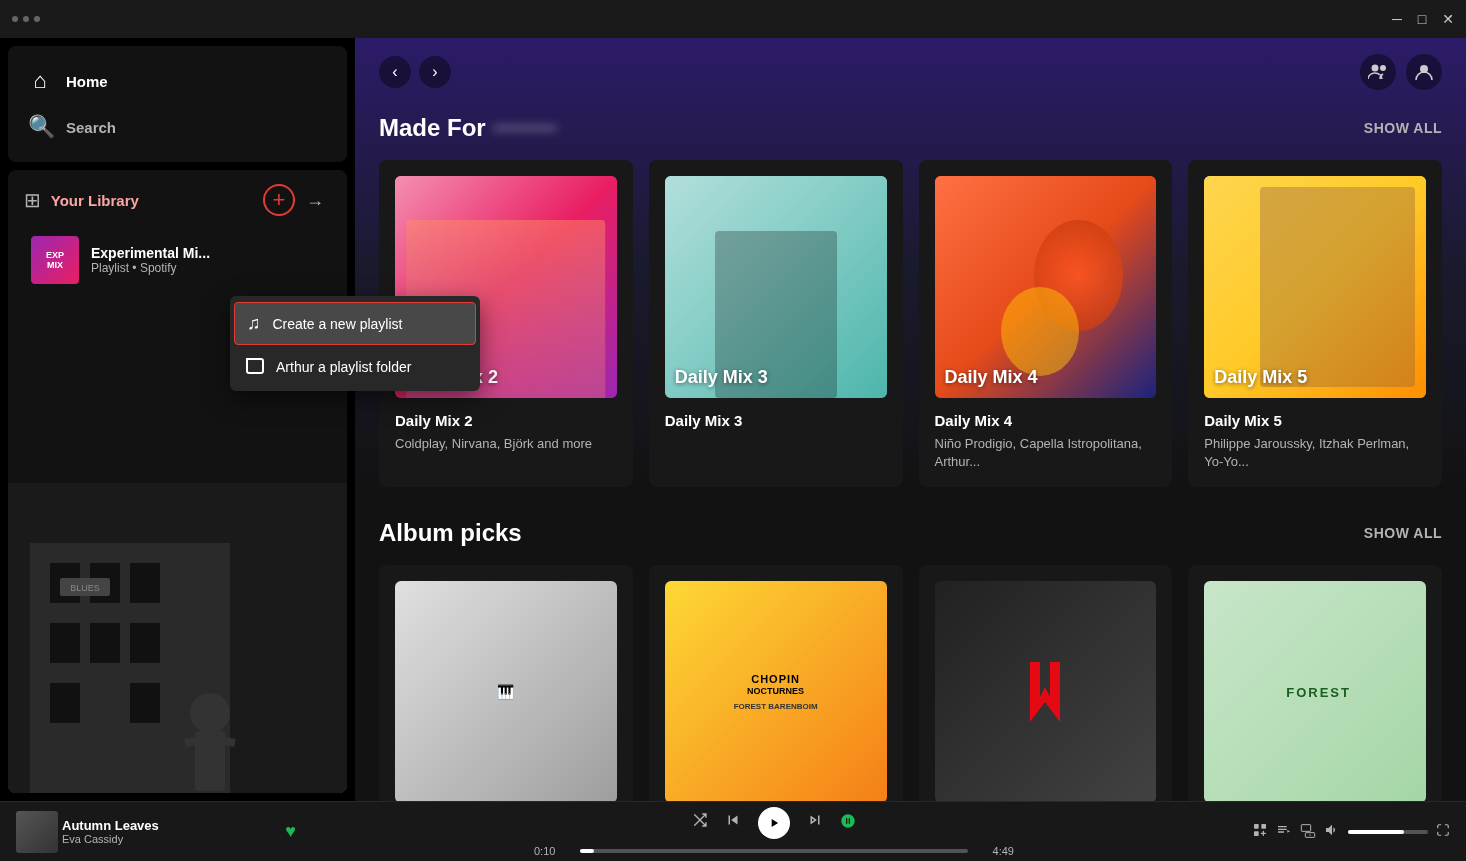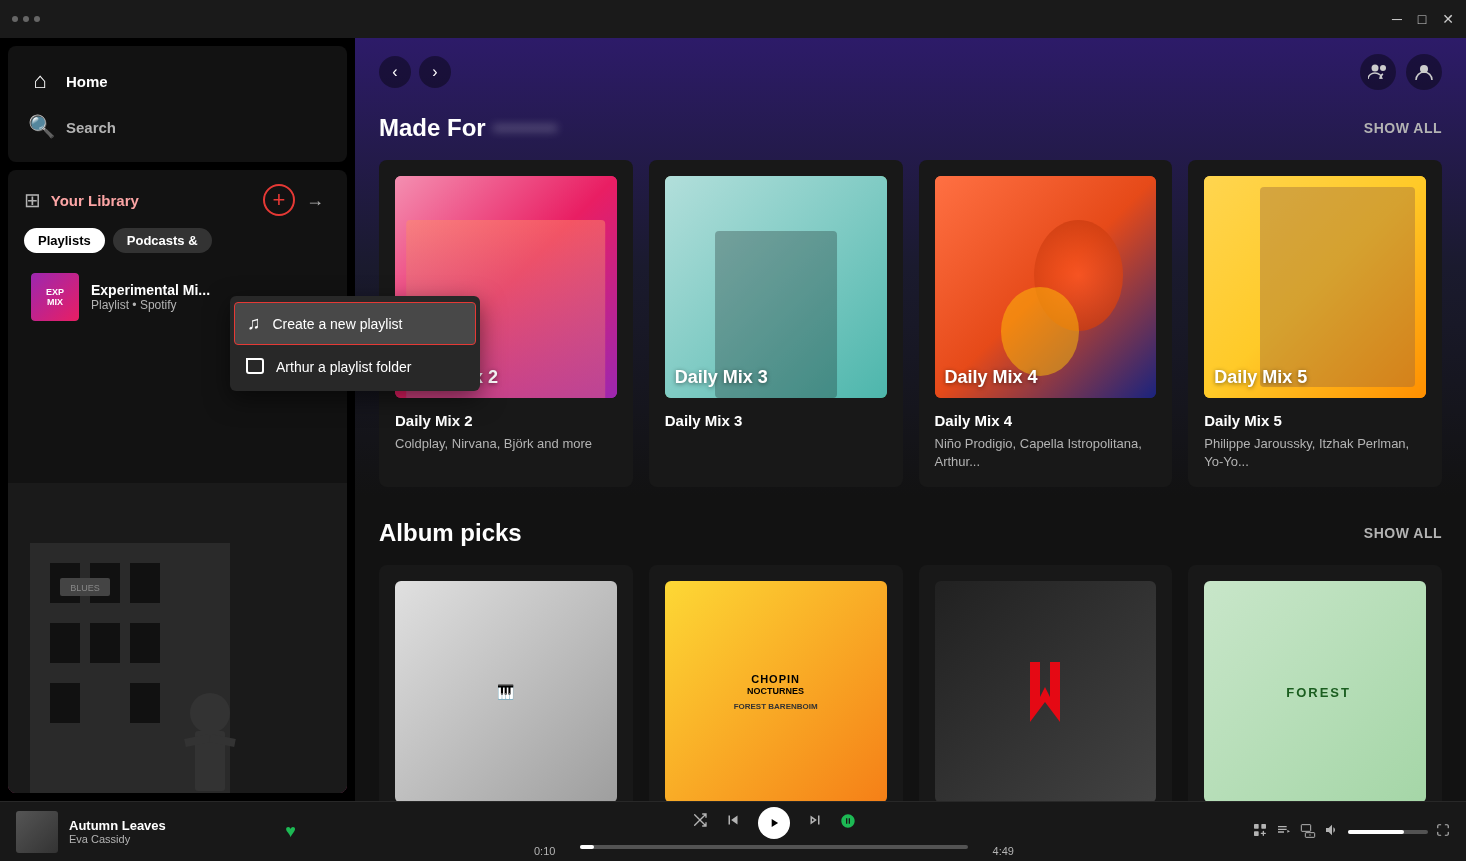--- a/index.html
+++ b/index.html
@@ -342,21 +342,21 @@
       border-top: 1px solid #282828;
       display: flex;
       align-items: center;
       padding: 0 16px;
       gap: 16px;
       z-index: 50;
     }
     .player-track {
       display: flex;
       align-items: center;
-      gap: 11px;
+      gap: 4px;
       width: 280px;
       flex-shrink: 0;
     }
     .player-thumb {
       width: 42px; height: 42px;
       background: #333;
       border-radius: 3px;
       flex-shrink: 0;
     }
     .player-track-info { flex: 1; min-width: 0; }
@@ -385,20 +385,21 @@
       border-radius: 50%;
       background: #fff;
       border: none;
       color: #000;
       font-size: 14px;
       cursor: pointer;
       display: flex; align-items: center; justify-content: center;
     }
     .progress-row {
       display: flex;
+      align-items: center;
       gap: 16px;
       width: 480px;
     }
     .time-label { font-size: 11px; color: #b3b3b3; width: 30px; }
     .time-label.right { text-align: right; }
     .progress-bar-track {
       flex: 1;
       height: 4px;
       background: #535353;
       border-radius: 2px;
@@ -515,24 +516,20 @@
         <div class="library-title-row">
           <span style="font-size:20px;color:#b3b3b3;">⊞</span>
           <span class="library-title">Your Library</span>
         </div>
         <div class="library-actions">
           <button class="add-btn" style="font-size:22px;font-weight:300;color:#e53935;border:2px solid #e53935;background:none;border-radius:50%;width:32px;height:32px;cursor:pointer;display:flex;align-items:center;justify-content:center;">+</button>
           <button class="icon-btn">→</button>
         </div>
       </div>
 
-      <div class="filter-pills">
-        <div class="pill active">Playlists</div>
-        <div class="pill">Podcasts &amp;</div>
-      </div>
 
       <div class="library-item">
         <div class="lib-thumb">
           <div class="lib-thumb-playlist" style="width:48px;height:48px;background:linear-gradient(135deg,#9c27b0,#e91e63);border-radius:4px;display:flex;align-items:center;justify-content:center;font-size:9px;color:#fff;font-weight:700;text-align:center;padding:2px;">EXP<br>MIX</div>
         </div>
         <div class="lib-info">
           <div class="lib-name">Experimental Mi...</div>
           <div class="lib-sub">Playlist • Spotify</div>
         </div>
       </div>

